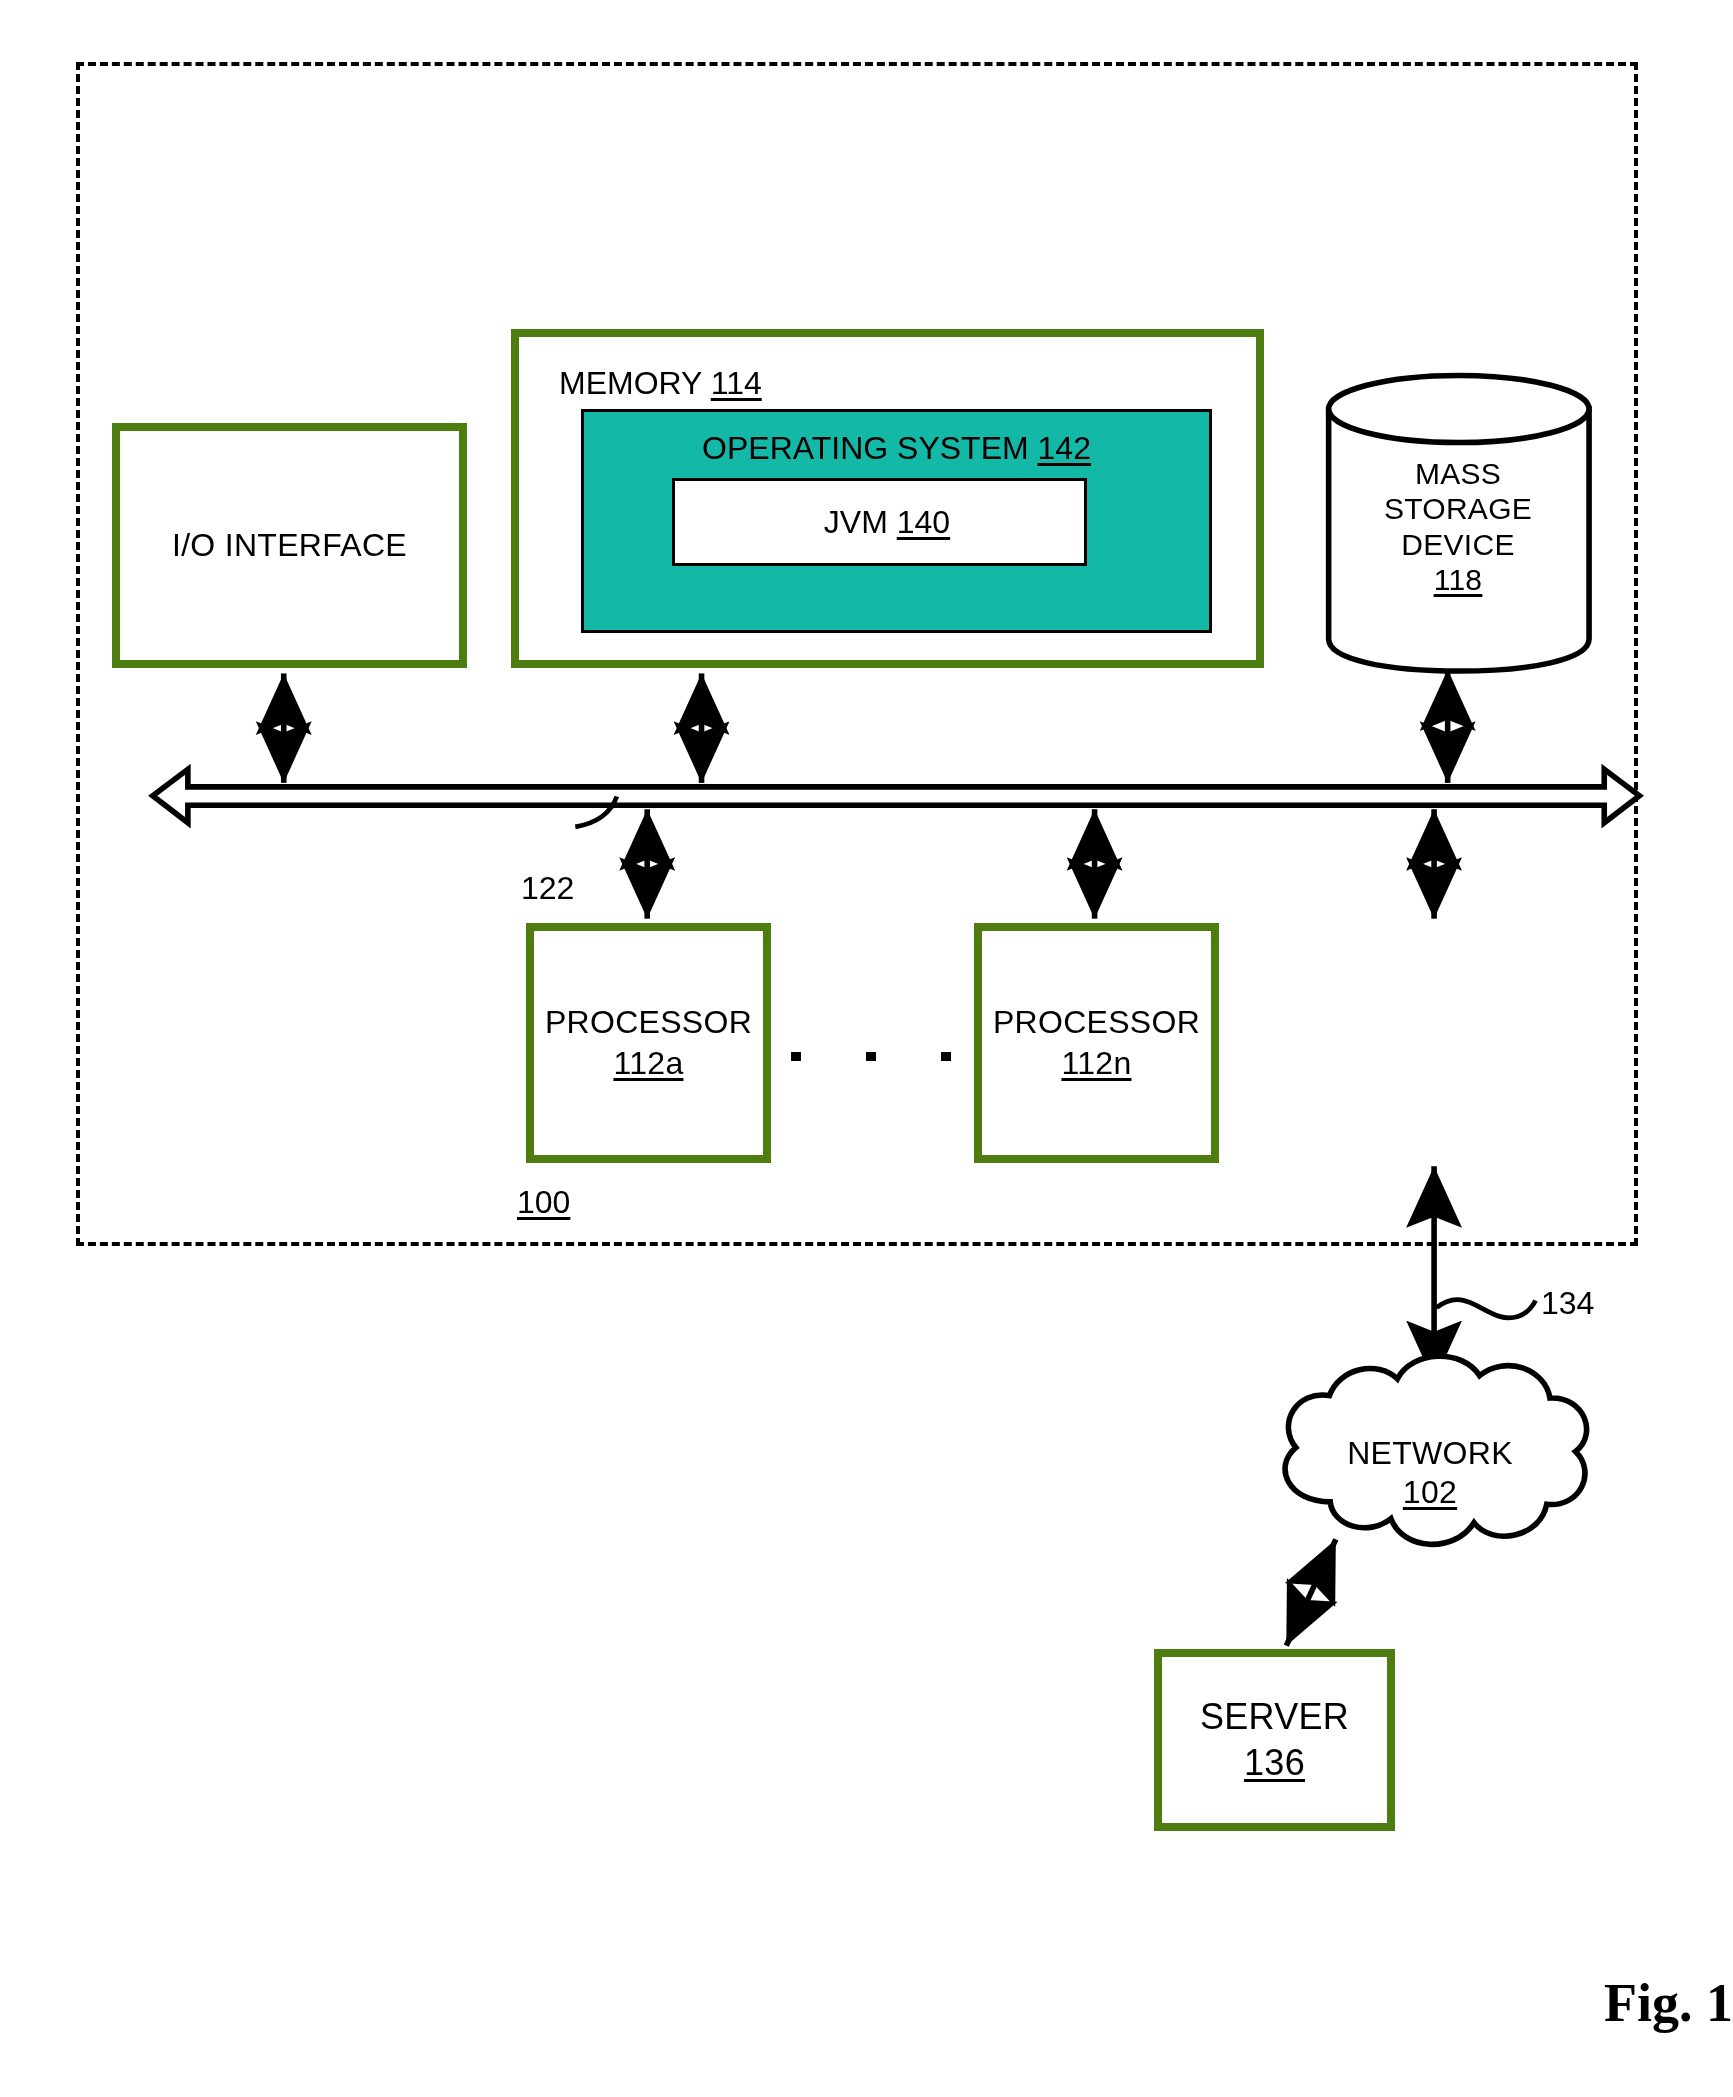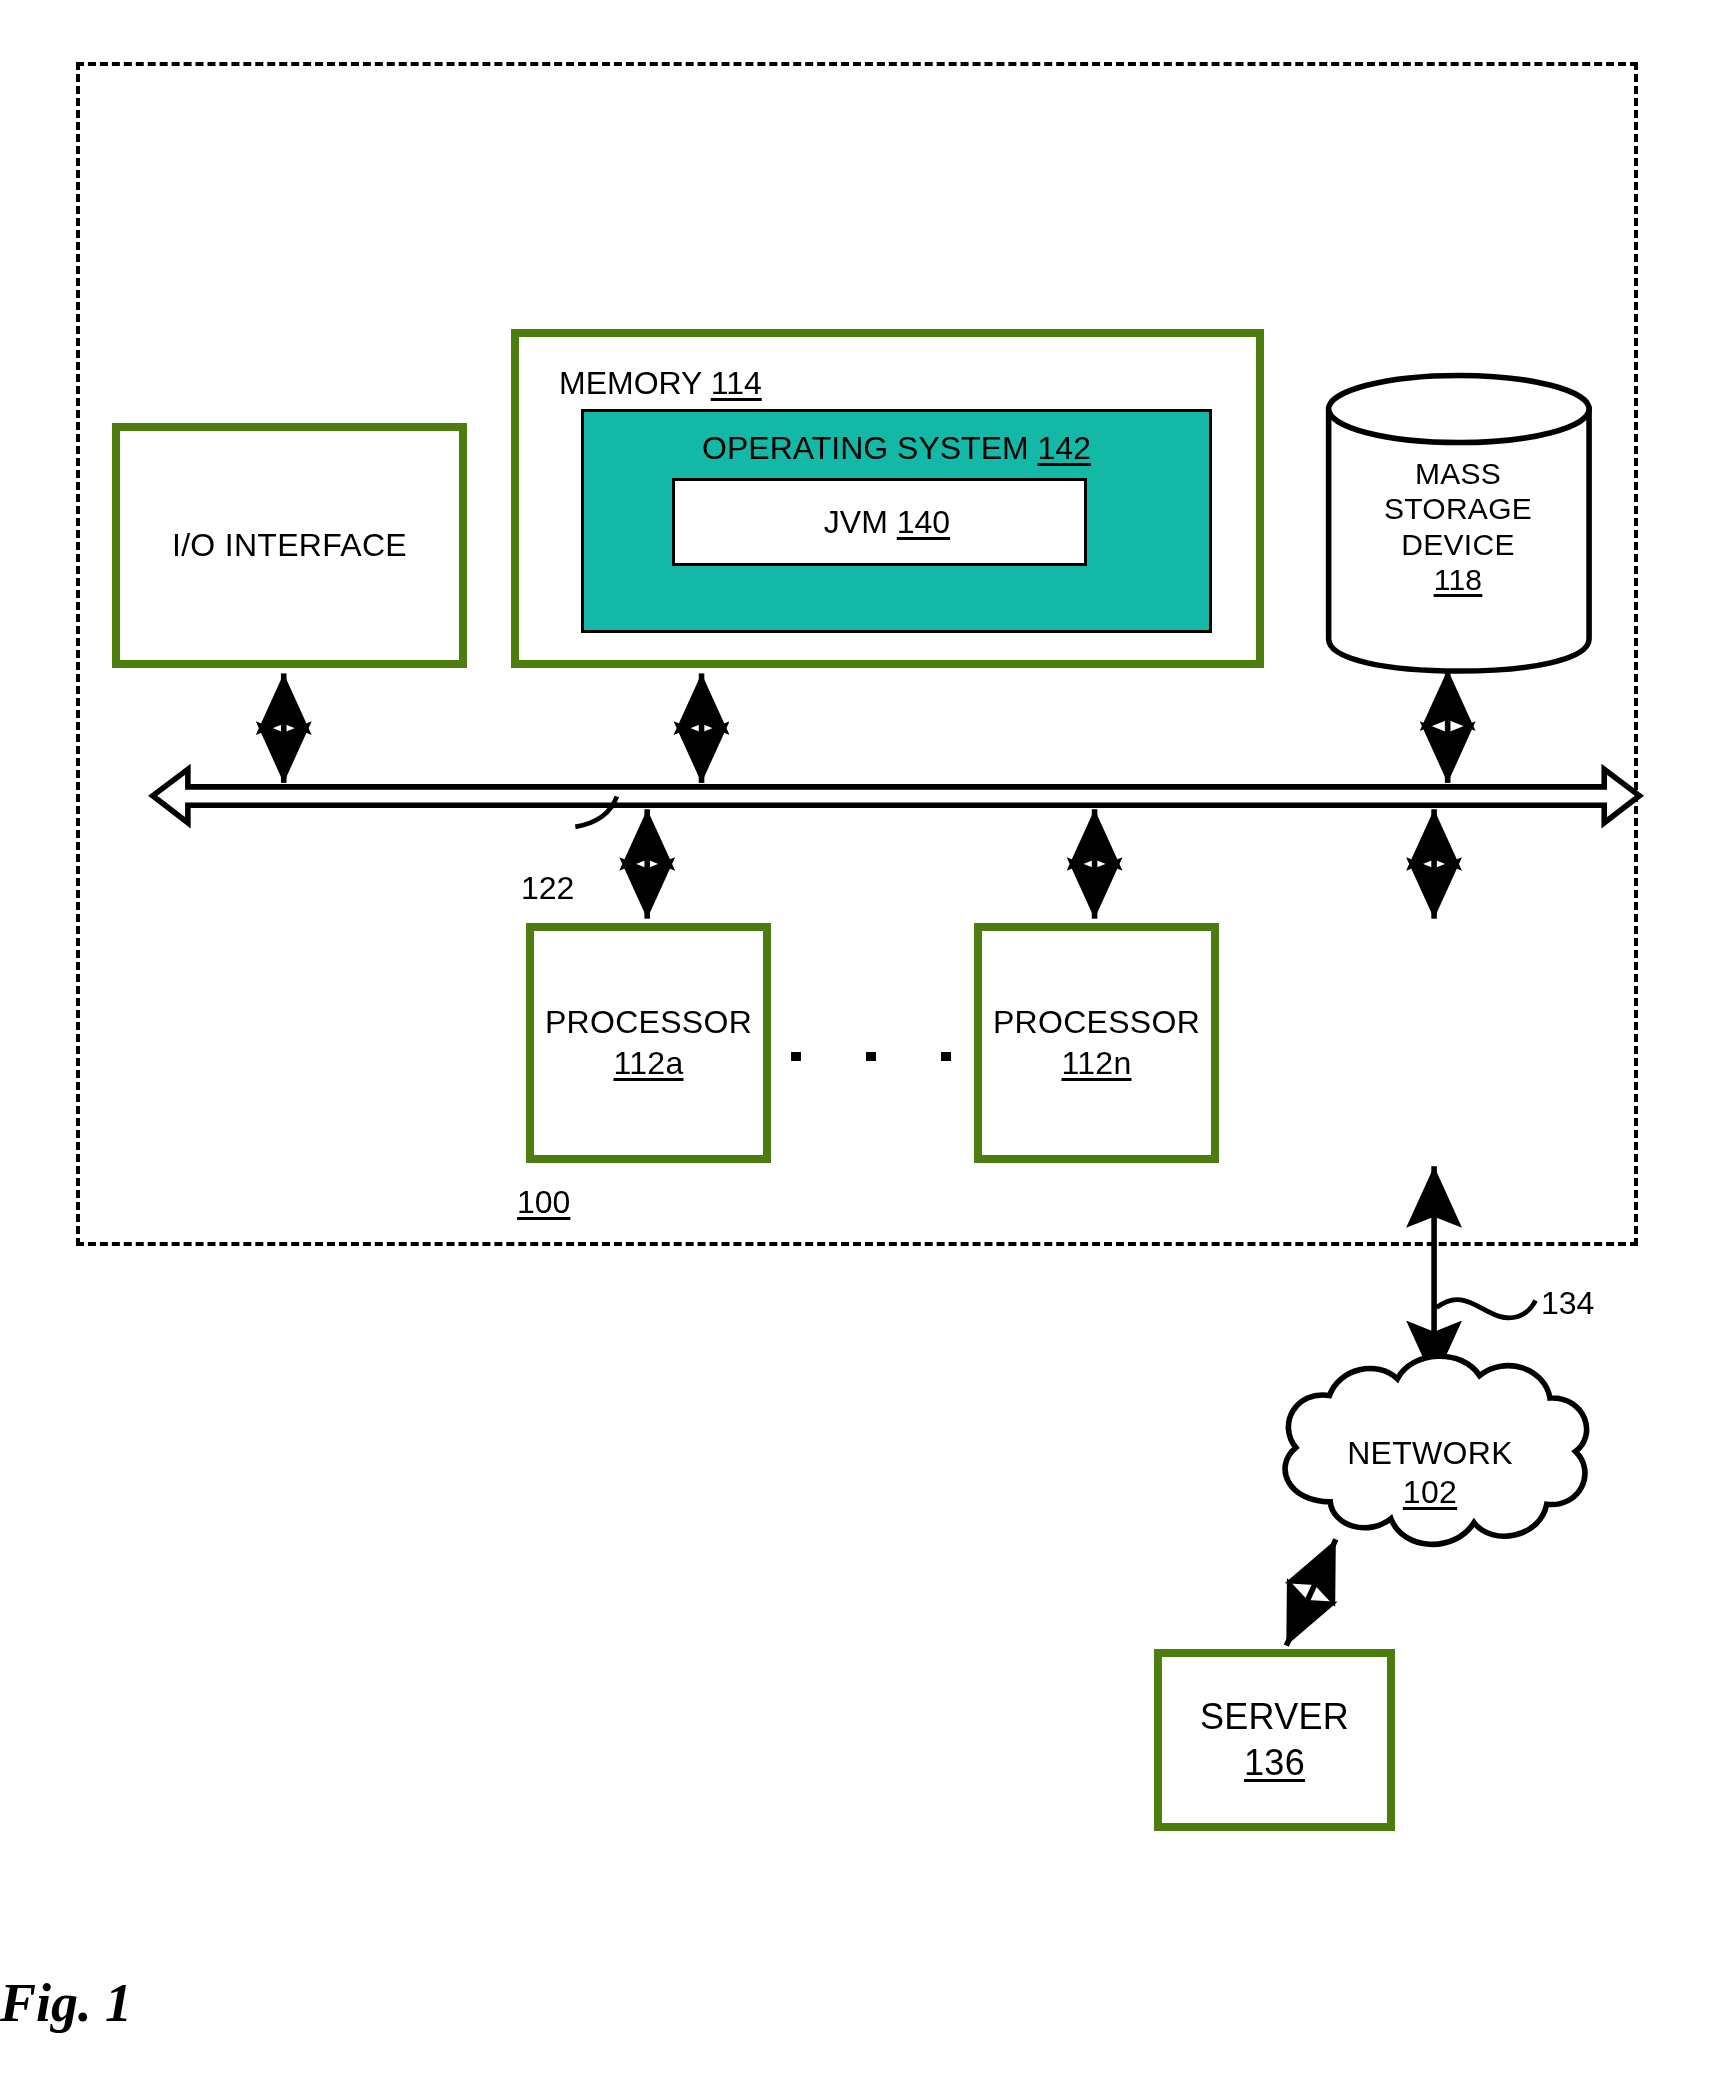--- a/index.html
+++ b/index.html
@@ -245,23 +245,22 @@
     font-size: 36px;
     line-height: 1.28;
   }
 
   
   #figure-caption {
     position: absolute;
     left: 0;
     right: 0;
     top: 1972px;
-    text-align: left;
+    text-align: right;
     font-family: "Liberation Serif", "DejaVu Serif", serif;
-    font-style: italic;
     font-weight: bold;
     font-size: 54px;
   }
 </style>
 </head>
 <body>
 
 <div id="figure-root">
 
   <div id="system-boundary"></div>

